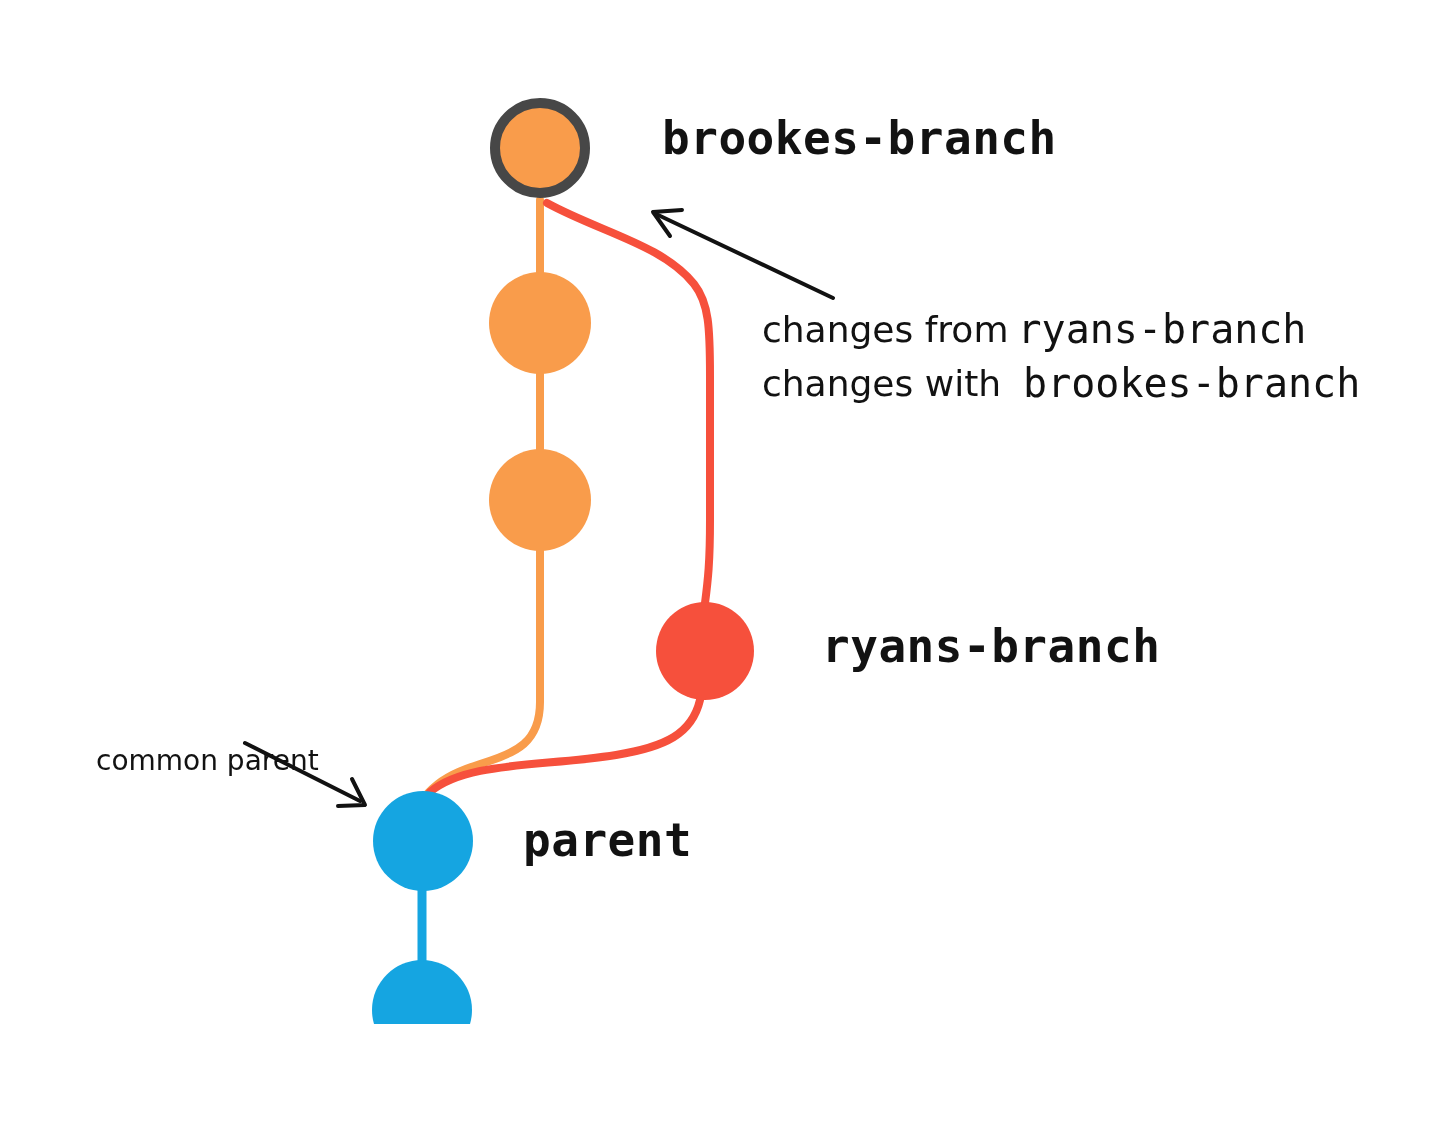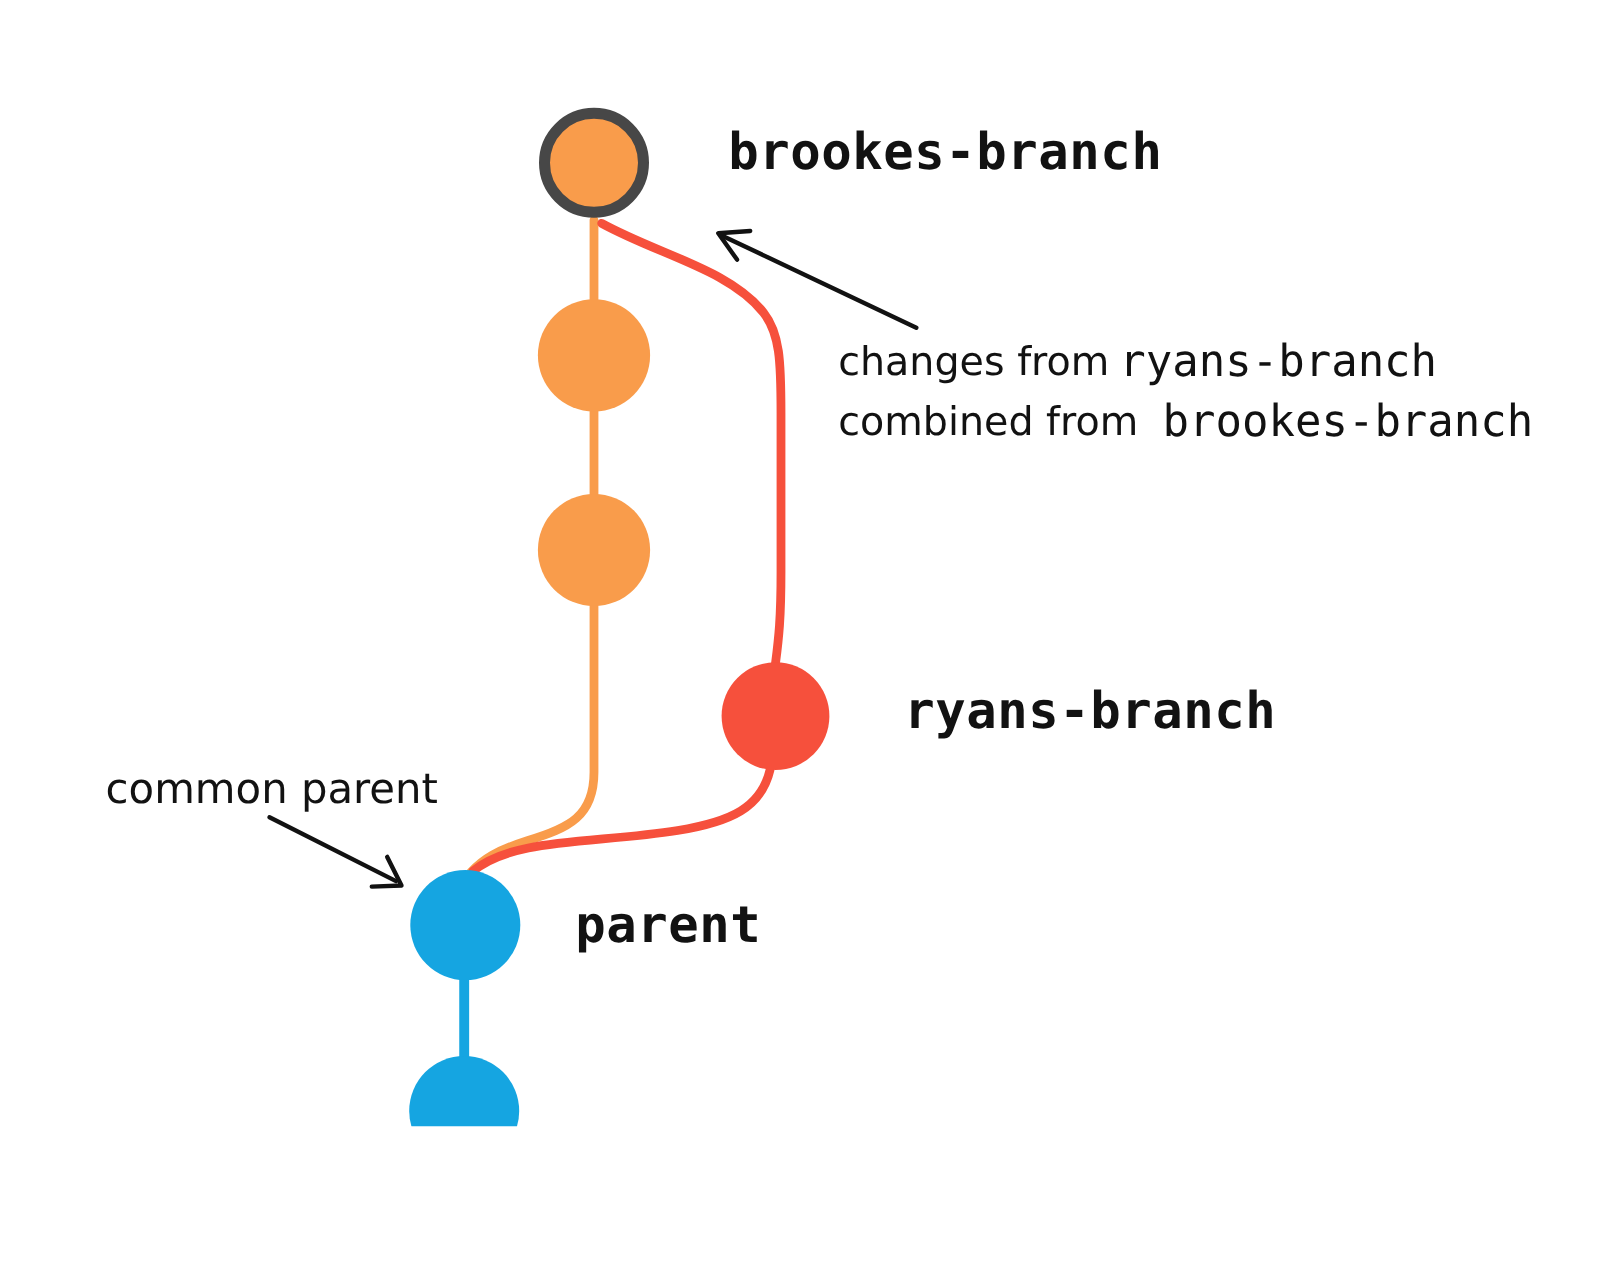--- a/index.html
+++ b/index.html
@@ -30,22 +30,23 @@
   .mono-label {
     font-family: "DejaVu Sans Mono", monospace;
     font-weight: 700;
     font-size: 46px;
     line-height: 46px;
     letter-spacing: 0.5px;
   }
   .sans-label {
     font-family: "DejaVu Sans", sans-serif;
     font-weight: 500;
-    font-size: 38px;
+    font-size: 28px;
     line-height: 40px;
+    margin-top: 44px;
   }
   .annotation {
     position: absolute;
     white-space: nowrap;
     color: var(--ink);
   }
   .ann-line {
     height: 54px;
     display: flex;
     align-items: center;
@@ -112,18 +113,18 @@
   <div class="label mono-label" style="left:523px; top:817px;">parent</div>
 
   <div class="label sans-label" style="left:96px; top:697px;">common parent</div>
 
   <div class="annotation" style="left:738px; top:302px;margin-left:24px;">
     <div class="ann-line">
       <span class="ann-sans">changes from</span>
       <span class="ann-mono gap-small">ryans-branch</span>
     </div>
     <div class="ann-line">
-      <span class="ann-sans">combined from</span>
+      <span class="ann-sans">changes with</span>
       <span class="ann-mono gap-large">brookes-branch</span>
     </div>
   </div>
 
 </div>
 
 </body></html>

